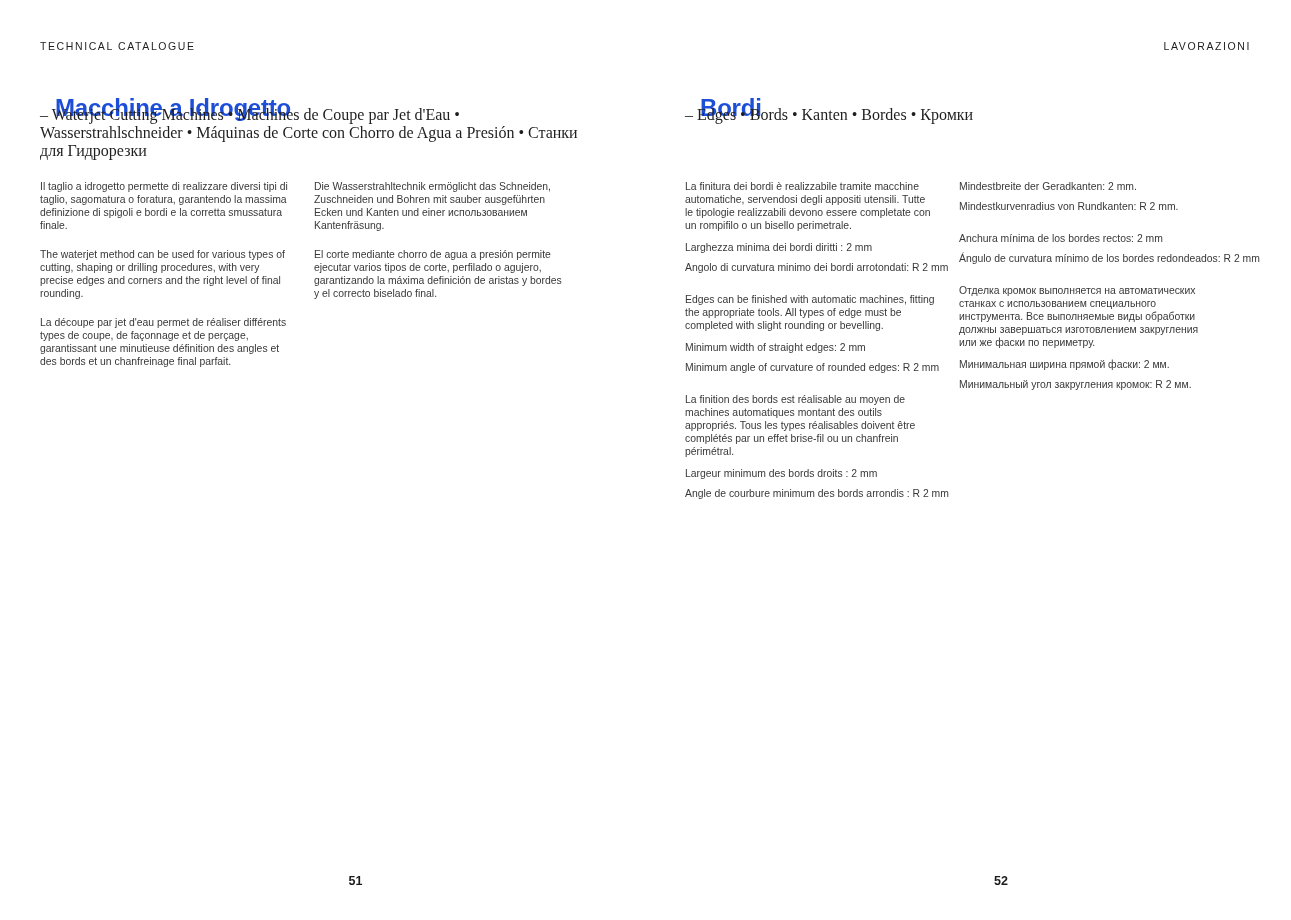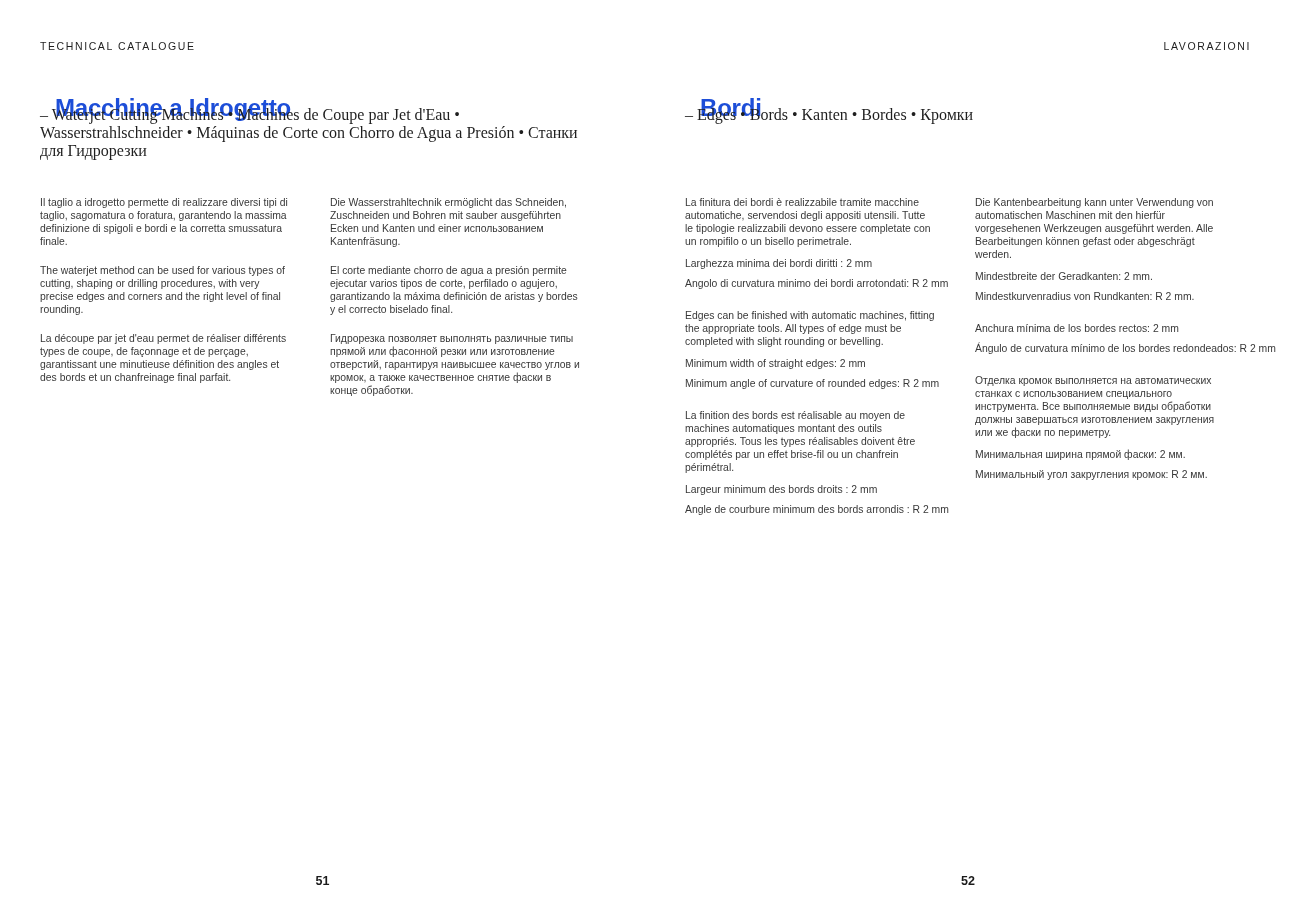--- a/index.html
+++ b/index.html
@@ -21,32 +21,32 @@
     position:absolute; top:78px; left:40px;
     font-size:24px; font-weight:700; letter-spacing:-0.2px;
     color:#1d4ed8; white-space:nowrap;margin-left:15px;
   }
   .subtitle {
     position:absolute; top:106px; left:40px; width:560px;
     font-family:"Liberation Serif", serif;
     font-size:16px; line-height:18px; color:#1f1f1f;
   }
 
-  .cols { position:absolute; top:196px; left:40px; display:flex; gap:40px; }
+  .cols { position:absolute; top:180px; left:40px; display:flex; gap:24px; }
   .col  { width:250px; font-size:10.4px; line-height:13px; color:#383838; }
   .col p { margin:0; }
 
   .para     { margin:0 0 16px 0 !important; }   
   .para-t   { margin:0 0 9px  0 !important; }   
   .spec     { margin:0 0 7px  0 !important; white-space:nowrap; }
   .spec-end { margin:0 0 19px 0 !important; white-space:nowrap; }
 
   .pagenum {
     position:absolute; top:874px; left:0; width:100%;
-    text-align:center; font-size:12.5px; font-weight:700; color:#1b1b1b;
+    text-align:center; font-size:12.5px; font-weight:700; color:#1b1b1b;padding-left:33px;
   }
 </style>
 </head>
 <body>
 
 <div class="spread">
 
   <div class="page page-left">
     <div class="eyebrow">TECHNICAL CATALOGUE</div>
     <h1 class="title">Macchine a Idrogetto</h1>
@@ -54,21 +54,20 @@
 
     <div class="cols">
       <div class="col">
         <p class="para">Il taglio a idrogetto permette di realizzare diversi tipi di taglio, sagomatura o foratura, garantendo la massima definizione di spigoli e bordi e la corretta smussatura finale.</p>
         <p class="para">The waterjet method can be used for various types of cutting, shaping or drilling procedures, with very precise edges and corners and the right level of final rounding.</p>
         <p class="para">La découpe par jet d'eau permet de réaliser différents types de coupe, de façonnage et de perçage, garantissant une minutieuse définition des angles et des bords et un chanfreinage final parfait.</p>
       </div>
       <div class="col">
         <p class="para">Die Wasserstrahltechnik ermöglicht das Schneiden, Zuschneiden und Bohren mit sauber ausgeführten Ecken und Kanten und einer использованием Kantenfräsung.</p>
         <p class="para">El corte mediante chorro de agua a presión permite ejecutar varios tipos de corte, perfilado o agujero, garantizando la máxima definición de aristas y bordes y el correcto biselado final.</p>
-        <p class="para">Гидрорезка позволяет выполнять различные типы прямой или фасонной резки или изготовление отверстий, гарантируя наивысшее качество углов и кромок, а также качественное снятие фаски в конце обработки.</p>
       </div>
     </div>
 
     <div class="pagenum">51</div>
   </div>
 
   <div class="page page-right">
     <div class="eyebrow">LAVORAZIONI</div>
     <h1 class="title">Bordi</h1>
     <div class="subtitle">– Edges • Bords • Kanten • Bordes • Кромки</div>
@@ -79,21 +78,20 @@
         <p class="spec">Larghezza minima dei bordi diritti : 2 mm</p>
         <p class="spec-end">Angolo di curvatura minimo dei bordi arrotondati: R 2 mm</p>
         <p class="para-t">Edges can be finished with automatic machines, fitting the appropriate tools. All types of edge must be completed with slight rounding or bevelling.</p>
         <p class="spec">Minimum width of straight edges: 2 mm</p>
         <p class="spec-end">Minimum angle of curvature of rounded edges: R 2 mm</p>
         <p class="para-t">La finition des bords est réalisable au moyen de machines automatiques montant des outils appropriés. Tous les types réalisables doivent être complétés par un effet brise-fil ou un chanfrein périmétral.</p>
         <p class="spec">Largeur minimum des bords droits : 2 mm</p>
         <p class="spec">Angle de courbure minimum des bords arrondis : R 2 mm</p>
       </div>
       <div class="col">
-        <p class="para-t">Die Kantenbearbeitung kann unter Verwendung von automatischen Maschinen mit den hierfür vorgesehenen Werkzeugen ausgeführt werden. Alle Bearbeitungen können gefast oder abgeschrägt werden.</p>
         <p class="spec">Mindestbreite der Geradkanten: 2 mm.</p>
         <p class="spec-end">Mindestkurvenradius von Rundkanten: R 2 mm.</p>
         <p class="spec">Anchura mínima de los bordes rectos: 2 mm</p>
         <p class="spec-end wrap">Ángulo de curvatura mínimo de los bordes redondeados: R 2 mm</p>
         <p class="para-t">Отделка кромок выполняется на автоматических станках с использованием специального инструмента. Все выполняемые виды обработки должны завершаться изготовлением закругления или же фаски по периметру.</p>
         <p class="spec">Минимальная ширина прямой фаски: 2 мм.</p>
         <p class="spec">Минимальный угол закругления кромок: R 2 мм.</p>
       </div>
     </div>
 

